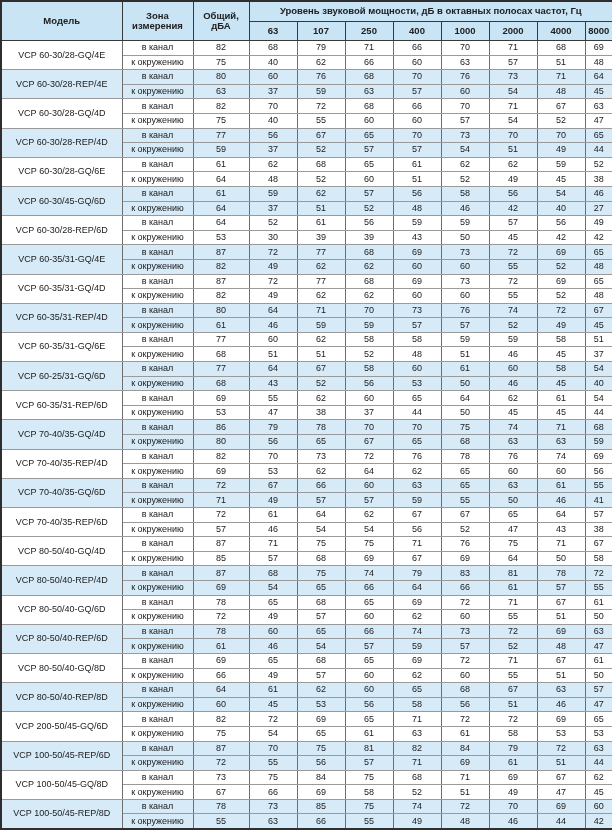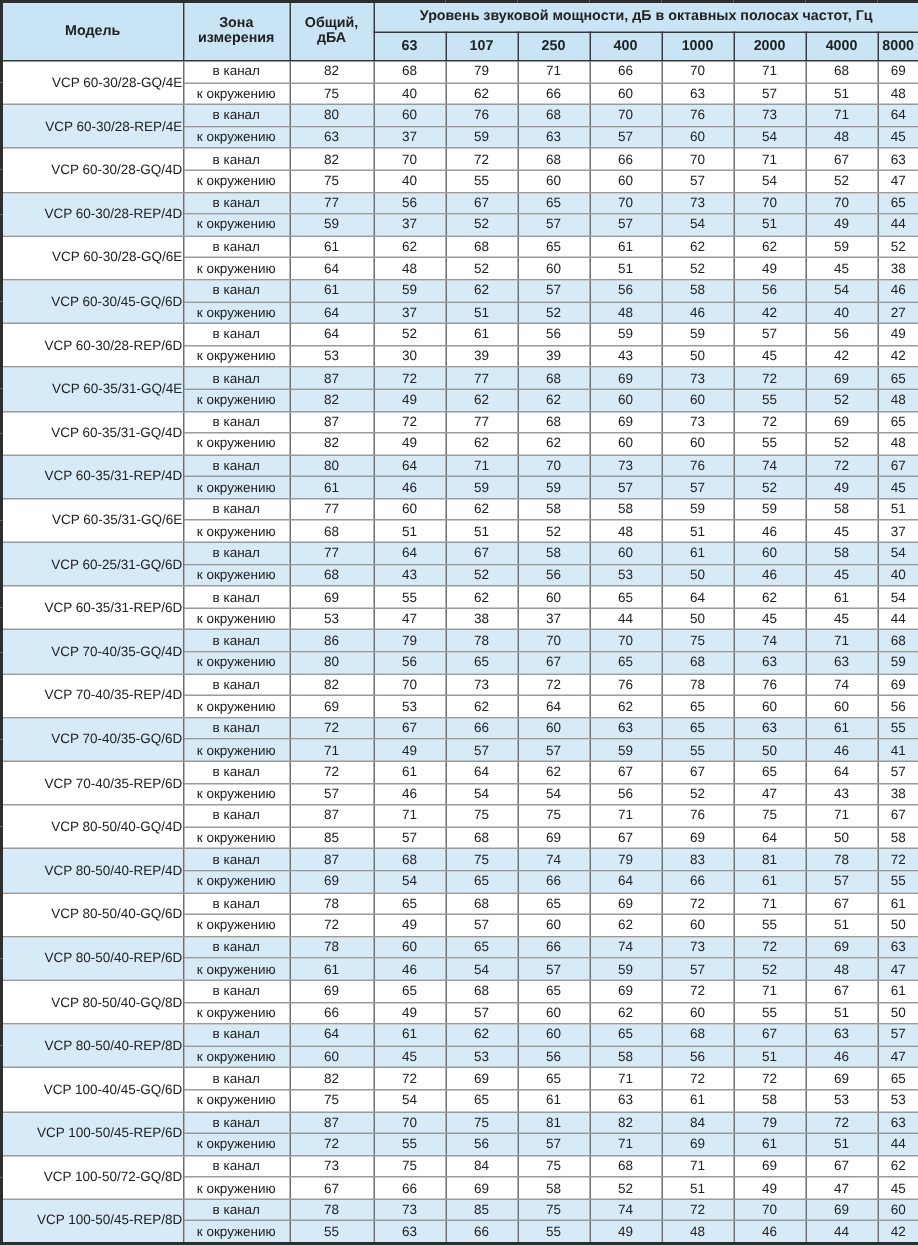--- a/index.html
+++ b/index.html
@@ -51,21 +51,20 @@
     line-height: 1;
     border-left: 1px solid #6e6e6e;
     border-right: 1px solid #6e6e6e;
     border-top: 1px solid #9a9a9a;
     border-bottom: 1px solid #9a9a9a;
     background: #ffffff;
   }
   tbody td.model {
     font-size: 9px;
     white-space: nowrap;
-    text-align: right;
   }
   tbody tr.shaded td { background: #d6eaf7; }
   tbody tr.group-start td { border-top: 1.5px solid #2e2e2e; }
 </style>
 </head>
 <body>
 
 <div id="page">
   <table>
     <colgroup>
@@ -669,21 +668,21 @@
           <td>45</td>
           <td>53</td>
           <td>56</td>
           <td>58</td>
           <td>56</td>
           <td>51</td>
           <td>46</td>
           <td>47</td>
         </tr>
         <tr class="group-start">
-          <td rowspan="2" class="model">VCP 100-40/45-GQ/6D</td>
+          <td rowspan="2" class="model">VCP 200-50/45-GQ/6D</td>
           <td>в канал</td>
           <td>82</td>
           <td>72</td>
           <td>69</td>
           <td>65</td>
           <td>71</td>
           <td>72</td>
           <td>72</td>
           <td>69</td>
           <td>65</td>
@@ -719,21 +718,21 @@
           <td>55</td>
           <td>56</td>
           <td>57</td>
           <td>71</td>
           <td>69</td>
           <td>61</td>
           <td>51</td>
           <td>44</td>
         </tr>
         <tr class="group-start">
-          <td rowspan="2" class="model">VCP 100-50/72-GQ/8D</td>
+          <td rowspan="2" class="model">VCP 100-50/45-GQ/8D</td>
           <td>в канал</td>
           <td>73</td>
           <td>75</td>
           <td>84</td>
           <td>75</td>
           <td>68</td>
           <td>71</td>
           <td>69</td>
           <td>67</td>
           <td>62</td>

